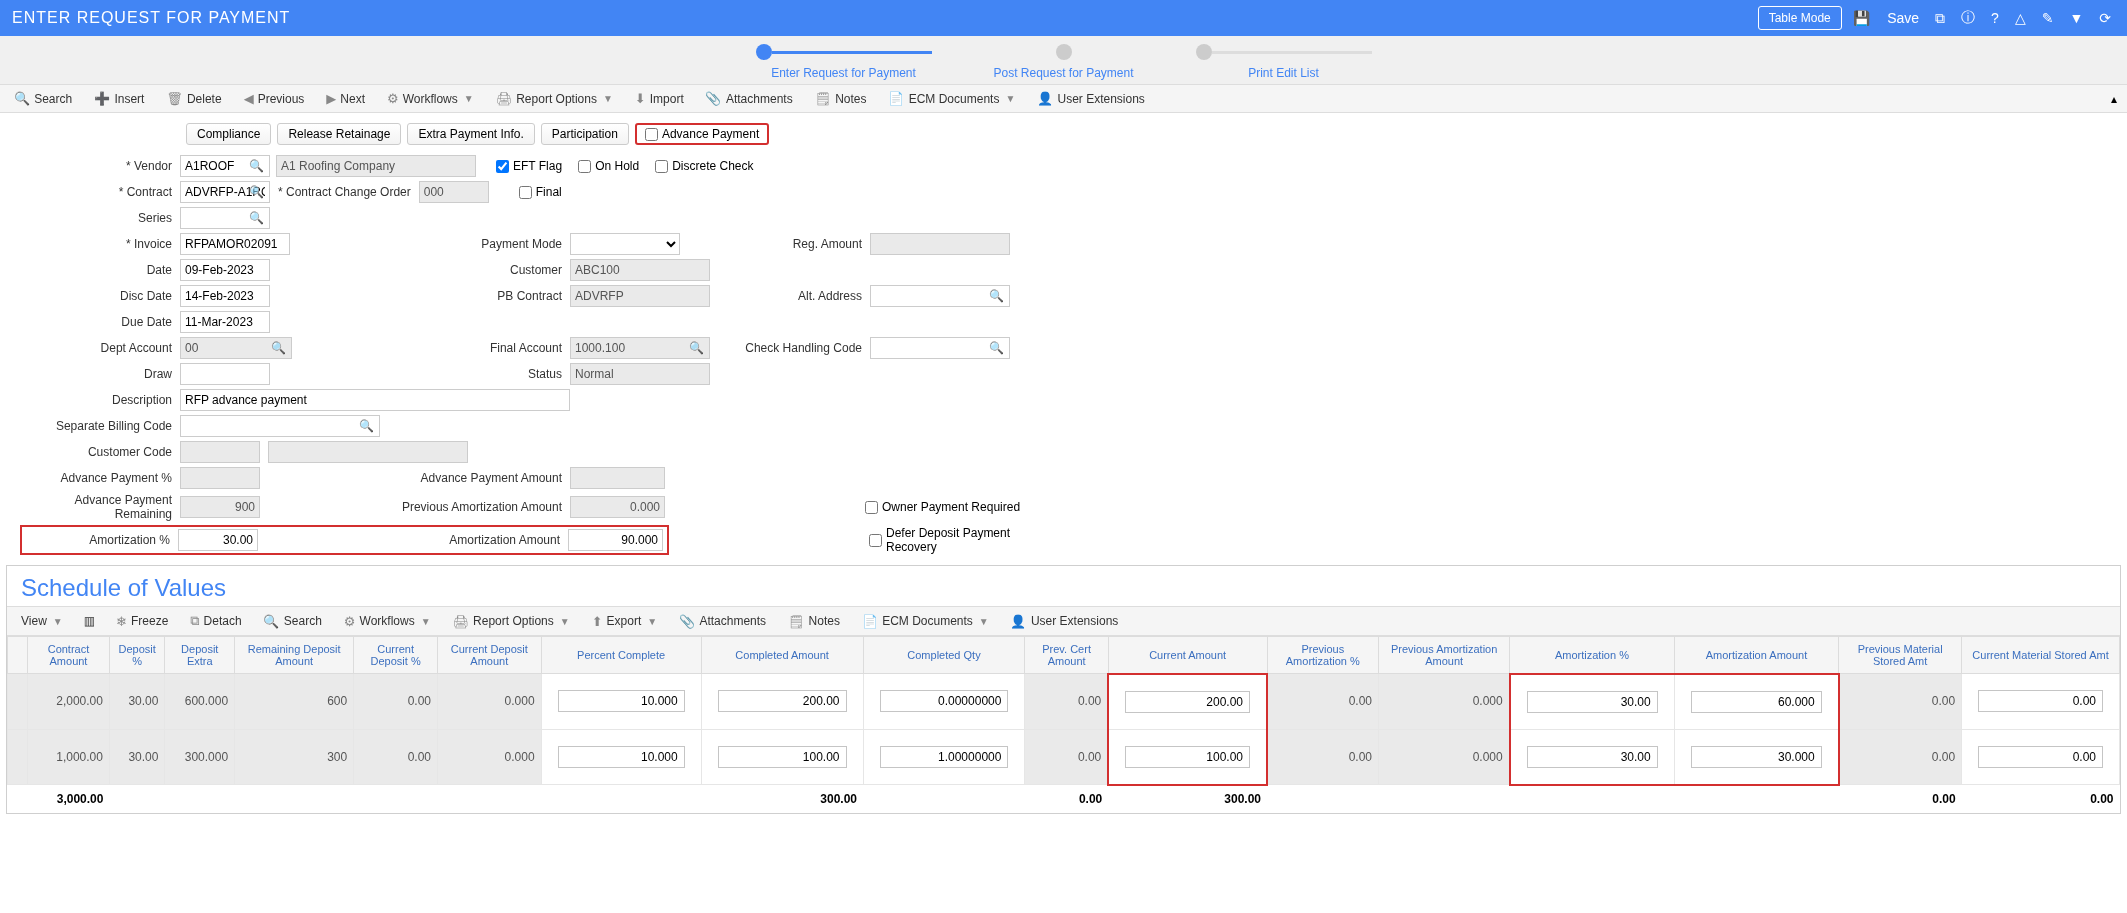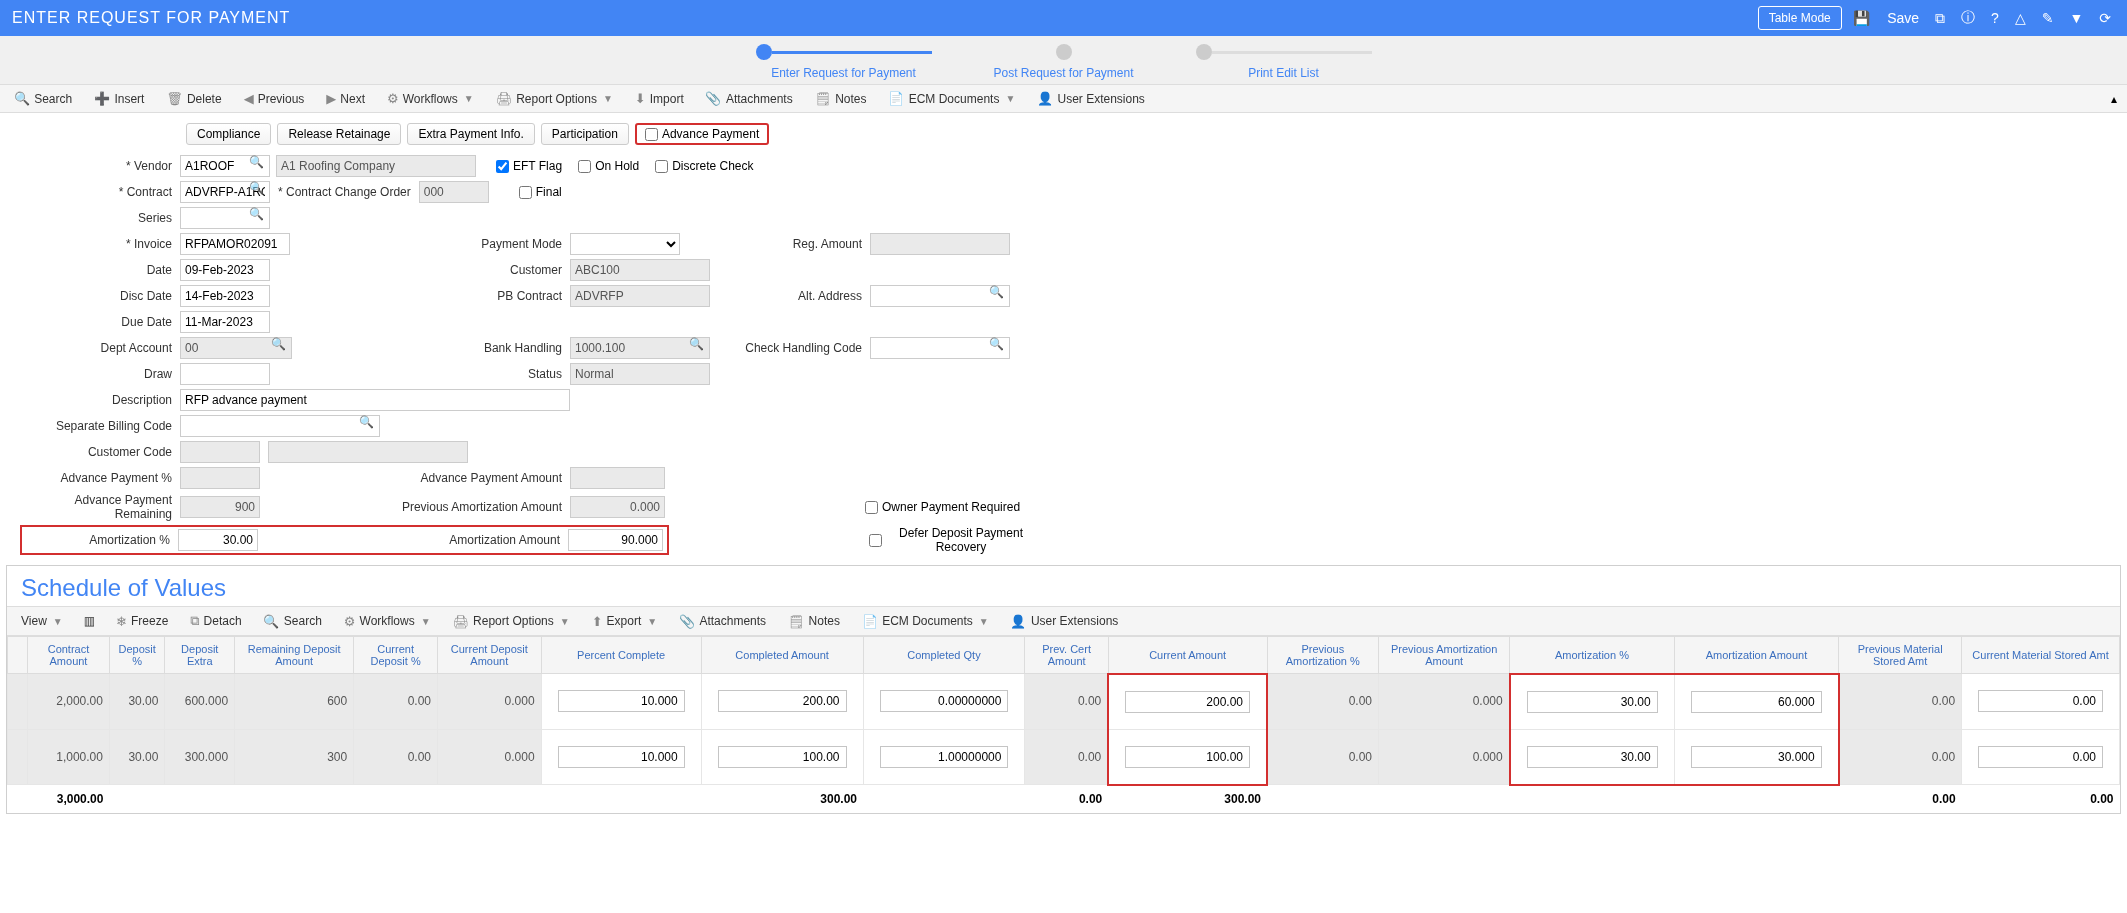--- a/index.html
+++ b/index.html
@@ -20,21 +20,21 @@
 .toolbar { background: #f5f5f5; border-bottom:1px solid #ddd; display:flex; align-items:center; padding: 3px 10px; gap: 14px; }
 .tool-item { display:flex; align-items:center; gap:4px; color:#333; cursor:pointer; padding: 3px 4px; }
 .tool-item .tico { color:#888; font-size:13px; }
 .chev { color:#888; font-size:10px; margin-left:2px;}
 .content { padding: 6px 20px 6px 20px; position: relative; }
 .row { display:flex; align-items:center; margin-bottom:4px; }
 .lbl { width: 160px; text-align:right; padding-right:8px; color:#333; font-size:12px;}
 .req::before { content:"* "; color:#333; }
 .input { height:22px; border:1px solid #ccc; padding: 0 4px; font-size:12px; background:#fff; }
 .input.ro { background:#eaeaea; color:#555; }
-.lookup { display:flex; position:relative;}
+.lookup { display:flex; align-items:center; position:relative;}
 .lookup .mag { position:absolute; right:6px; color:#888; pointer-events:none;}
 .chk { margin-right:4px;}
 .chklbl { margin-right:16px;}
 .btn-tab { border:1px solid #ccc; background:linear-gradient(#fff,#f3f3f3); padding:3px 10px; font-size:12px; border-radius:3px; cursor:pointer;}
 .section-tabs { display:flex; gap:6px; margin: 4px 0 10px 166px;}
 .red-box-pad { border:2px solid #d32f2f; padding:0; }
 .sov-title { color:#4285f4; font-size:24px; padding: 8px 14px 4px;}
 .sov-toolbar { background:#f5f5f5; border-top:1px solid #ddd; border-bottom:1px solid #ddd; display:flex; align-items:center; gap:14px; padding:3px 10px;}
 table.grid { width:100%; border-collapse:collapse; }
 table.grid th { background:#f5f5f5; color:#3b6fbf; font-weight:400; font-size:11px; padding:6px 4px; border:1px solid #dcdcdc; text-align:center; vertical-align:middle;}
@@ -230,21 +230,21 @@
     <span class="lbl">Due Date</span>
     <input class="input" style="width: 90px;" value="11-Mar-2023">
   </div>
 
   <div class="row">
     <span class="lbl">Dept Account</span>
     <span class="lookup">
         <input class="input ro" style="width: 112px;" value="00">
         <span class="mag">🔍</span>
       </span>
-    <span class="lbl" style="width:278px">Bank Handling</span>
+    <span class="lbl" style="width:278px">Final Account</span>
     <span class="lookup">
         <input class="input ro" style="width: 140px;" value="1000.100">
         <span class="mag">🔍</span>
       </span>
     <span class="lbl" style="width:160px">Check Handling Code</span>
     <span class="lookup">
         <input class="input" style="width: 140px;" value="">
         <span class="mag">🔍</span>
       </span>
   </div>
@@ -294,21 +294,21 @@
 
   <div class="row">
     <div class="red-box-pad" style="display:flex;align-items:center;padding:2px 4px 2px 0;">
       <span class="lbl" style="width:156px">Amortization %</span>
       <input class="input" style="width: 80px; text-align: right;" value="30.00">
       <span class="lbl" style="width:310px">Amortization Amount</span>
       <input class="input" style="width: 95px; text-align: right;" value="90.000">
     </div>
     <span style="width:200px"></span>
     <input type="checkbox" class="chk" style="">
-      <span style="max-width:150px;display:inline-block;text-align:center;">Defer Deposit Payment Recovery</span>
+      <span style="max-width:150px;display:inline-block;">Defer Deposit Payment Recovery</span>
   </div>
 </div>
 
 <div class="sov-container">
   <div class="sov-title">Schedule of Values</div>
   <div class="sov-toolbar">
     <div class="tool-item">
         <span>View</span>
         <span class="chev">▼</span>
       </div>

